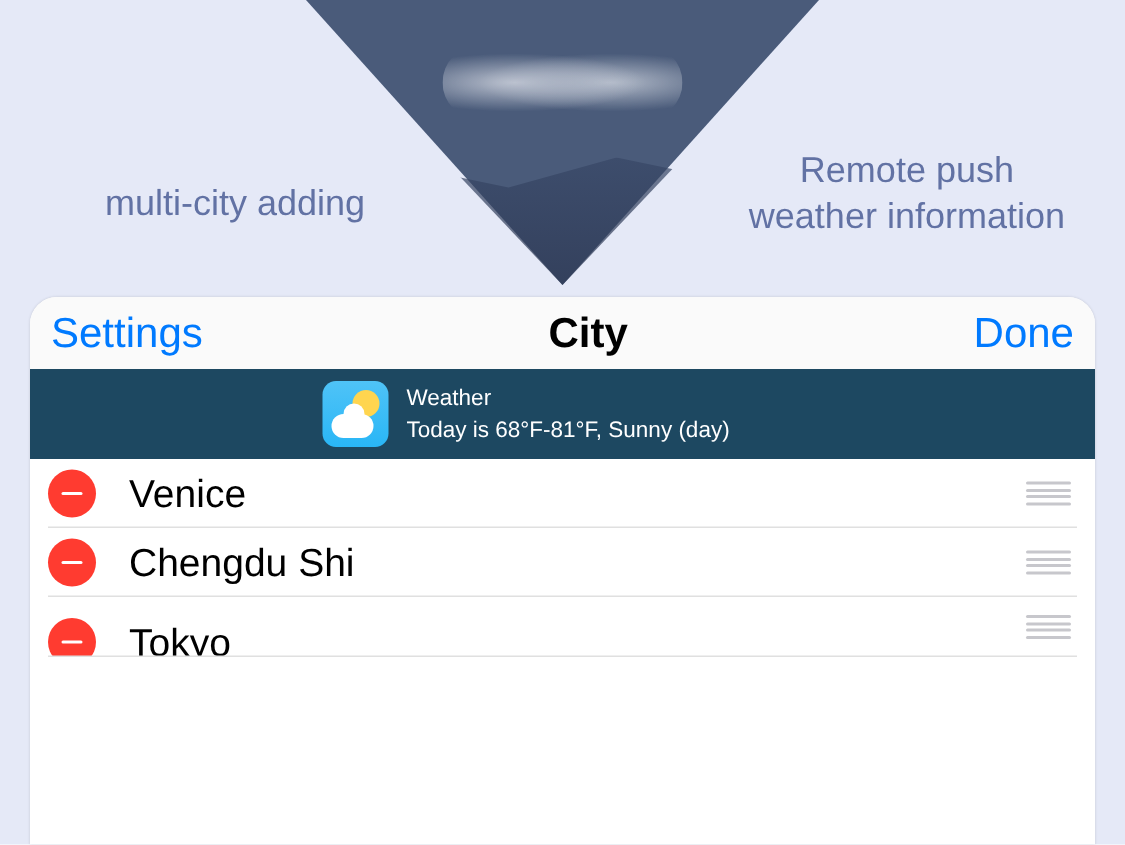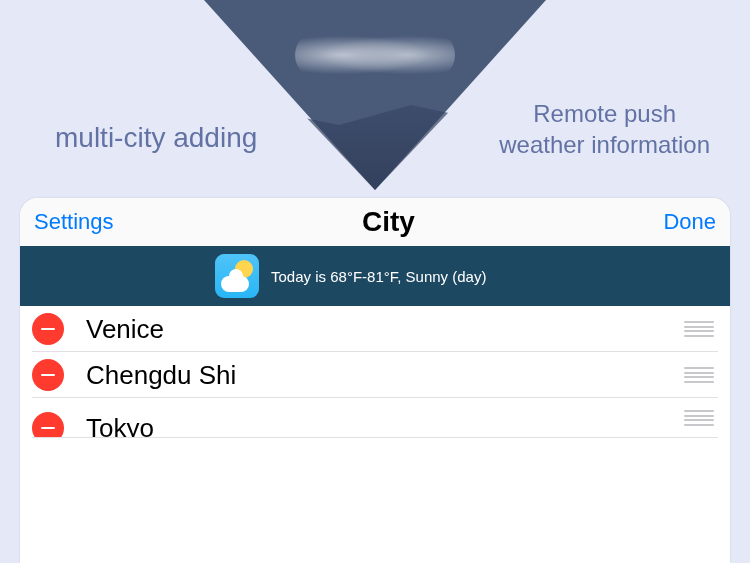--- a/index.html
+++ b/index.html
@@ -56,23 +56,23 @@
       left: 0;
       width: 100%;
       height: 100px;
       background: linear-gradient(180deg, #3a4a6a 0%, #2a3550 100%);
       clip-path: polygon(0 40%, 20% 20%, 40% 35%, 60% 15%, 80% 30%, 100% 25%, 100% 100%, 0 100%);
       opacity: 0.7;
     }
     .marketing-left {
       position: absolute;
       top: 122px;
-      left: 55px;
+      left: 70px;
       color: #6272a4;
-      font-size: 28px;
+      font-size: 24px;
       font-weight: 400;
       z-index: 3;
     }
     .marketing-right {
       position: absolute;
       top: 98px;
       right: 40px;
       color: #6272a4;
       font-size: 24px;
       font-weight: 400;
@@ -95,21 +95,21 @@
     .navbar {
       display: flex;
       justify-content: space-between;
       align-items: center;
       height: 48px;
       padding: 0 14px;
       background: #fafafa;
     }
     .nav-left, .nav-right {
       color: #007aff;
-      font-size: 22px;
+      font-size: 28px;
       font-weight: 400;
     }
     .nav-right {
       font-weight: 500;
     }
     .nav-title {
       color: #000;
       font-size: 28px;
       font-weight: 700;
     }
@@ -258,20 +258,21 @@
     <div class="nav-title">City</div>
     <div class="nav-right">Done</div>
   </div>
 
   <div class="weather-banner">
     <div class="weather-icon">
       <div class="sun"></div>
       <div class="cloud"></div>
     </div>
     <div class="weather-text">
+      <div class="weather-title">Weather</div>
       <div class="weather-detail">Today is 68°F-81°F, Sunny (day)</div>
     </div>
   </div>
 
   <div class="city-list">
     <div class="city-row">
       <div class="delete-btn"></div>
       <div class="city-name">Venice</div>
       <div class="reorder-handle">
           <span></span>

